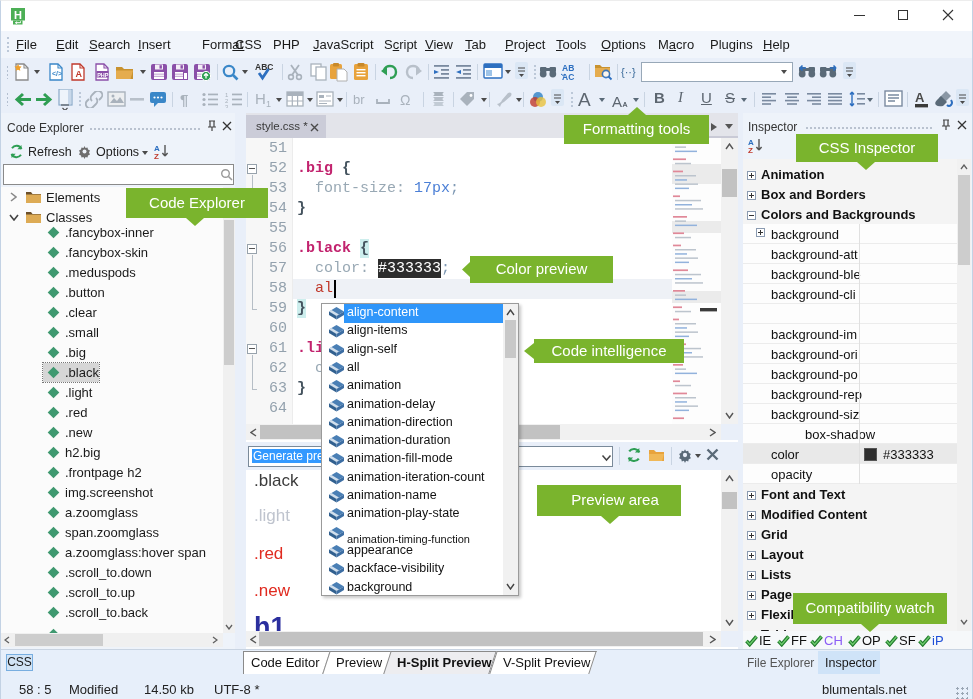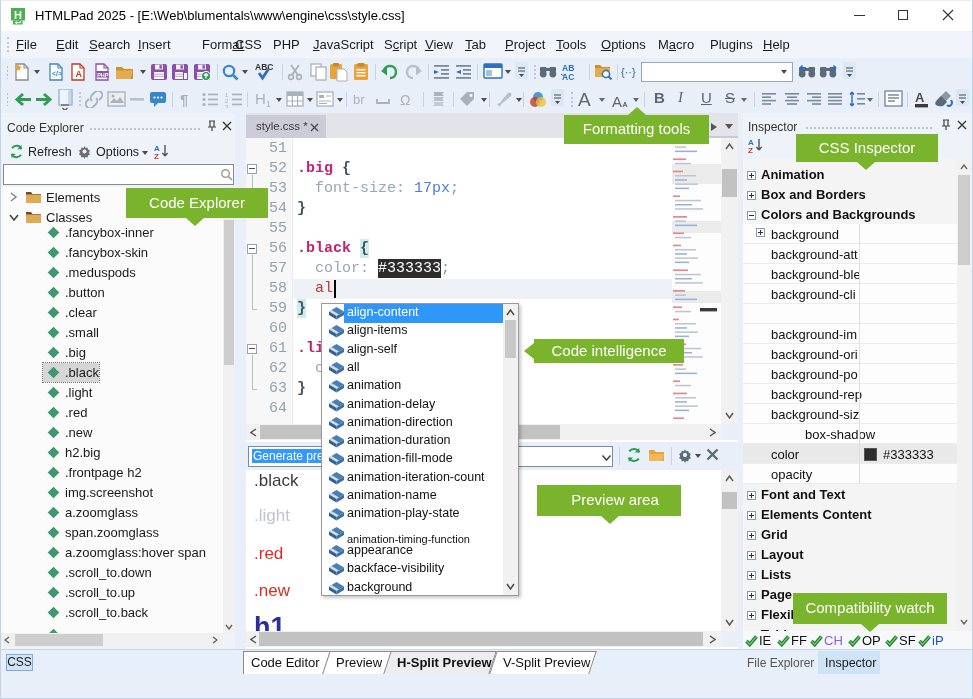--- a/index.html
+++ b/index.html
@@ -19,21 +19,20 @@
 <div id="win">
 
 <div class="abs" style="left:0;top:0;width:971px;height:30px;background:#ffffff;">
 
   <svg class="abs" style="left:9px;top:6px;" width="16" height="18" viewBox="0 0 16 18">
     <rect x="1" y="1" width="14" height="12.5" fill="#4caf55"></rect>
     <rect x="3" y="13.5" width="9.5" height="4" fill="#4caf55"></rect>
     <text x="8" y="11.5" font-family="Liberation Sans" font-size="11" font-weight="bold" fill="#fff" text-anchor="middle">H</text>
     <path d="M5.5 15.7 h5 v-1.4 M5.5 15.7 l1.6 -1 M5.5 15.7 l1.6 1" stroke="#fff" stroke-width="1" fill="none"></path>
   </svg>
-  <div class="abs" style="left:34px;top:7px;font-size:13px;color:#000;">HTMLPad 2025  - [E:\Web\blumentals\www\engine\css\style.css]</div>
 
   <div class="abs" style="left:853px;top:14px;width:11px;height:1px;background:#333;"></div>
   <div class="abs" style="left:897px;top:9px;width:10px;height:10px;border:1px solid #333;"></div>
   <svg class="abs" style="left:941px;top:8px;" width="12" height="12" viewBox="0 0 12 12">
         <path d="M1 1 L11 11 M11 1 L1 11" stroke="#333" stroke-width="1.1"></path>
       </svg>
 </div>
 
 <div class="abs" style="left:0;top:30px;width:971px;height:27px;background:#f1f5fb;font-size:13px;">
   <div class="dsep" style="left:6px;top:6px;height:15px;"></div>
@@ -836,21 +835,21 @@
         <div class="abs" style="left:0;top:305px;width:214px;height:20px;background:#fdfdfd;border-bottom:1px solid #ececec;"></div>
         <span class="abs" style="left:28px;top:308px;color:#111;">opacity</span>
         <div class="abs" style="left:116px;top:65px;width:1px;height:260px;background:#e0e0e0;"></div>
         <div class="abs" style="left:4px;top:332px;width:9px;height:9px;border:1px solid #8a9ab0;background:#fff;"></div>
         <div class="abs" style="left:6px;top:336px;width:5px;height:1px;background:#333;"></div>
         <div class="abs" style="left:8px;top:334px;width:1px;height:5px;background:#333;"></div>
         <span class="abs" style="left:18px;top:328px;font-weight:bold;color:#111;">Font and Text</span>
         <div class="abs" style="left:4px;top:352px;width:9px;height:9px;border:1px solid #8a9ab0;background:#fff;"></div>
         <div class="abs" style="left:6px;top:356px;width:5px;height:1px;background:#333;"></div>
         <div class="abs" style="left:8px;top:354px;width:1px;height:5px;background:#333;"></div>
-        <span class="abs" style="left:18px;top:348px;font-weight:bold;color:#111;">Elements Content</span>
+        <span class="abs" style="left:18px;top:348px;font-weight:bold;color:#111;">Modified Content</span>
         <div class="abs" style="left:4px;top:372px;width:9px;height:9px;border:1px solid #8a9ab0;background:#fff;"></div>
         <div class="abs" style="left:6px;top:376px;width:5px;height:1px;background:#333;"></div>
         <div class="abs" style="left:8px;top:374px;width:1px;height:5px;background:#333;"></div>
         <span class="abs" style="left:18px;top:368px;font-weight:bold;color:#111;">Grid</span>
         <div class="abs" style="left:4px;top:392px;width:9px;height:9px;border:1px solid #8a9ab0;background:#fff;"></div>
         <div class="abs" style="left:6px;top:396px;width:5px;height:1px;background:#333;"></div>
         <div class="abs" style="left:8px;top:394px;width:1px;height:5px;background:#333;"></div>
         <span class="abs" style="left:18px;top:388px;font-weight:bold;color:#111;">Layout</span>
         <div class="abs" style="left:4px;top:412px;width:9px;height:9px;border:1px solid #8a9ab0;background:#fff;"></div>
         <div class="abs" style="left:6px;top:416px;width:5px;height:1px;background:#333;"></div>
@@ -928,20 +927,28 @@
         <span class="abs" style="left:396px;top:5px;font-size:13px;font-weight:bold;color:#111;">H-Split Preview</span>
         <div class="abs" style="left:492px;top:1px;width:100px;height:23px;background:#fff;border:1px solid #8a8a8a;border-bottom:none;transform:skewX(-18deg);"></div>
         <span class="abs" style="left:502px;top:5px;font-size:13px;color:#111;">V-Split Preview</span>
       </div>
 
   <span class="abs" style="left:746px;top:6px;font-size:12px;color:#555;">File Explorer</span>
   <div class="abs" style="left:817px;top:1px;width:62px;height:23px;background:#cfe3f8;"></div>
   <span class="abs" style="left:824px;top:6px;font-size:12.5px;color:#1a1a1a;">Inspector</span>
 </div>
 
+<div class="abs" style="left:0;top:673px;width:971px;height:25px;background:#e7effa;font-size:13px;color:#222;">
+  <span class="abs" style="left:18px;top:8px;">58 : 5</span>
+  <span class="abs" style="left:68px;top:8px;">Modified</span>
+  <span class="abs" style="left:143px;top:8px;">14.50 kb</span>
+  <span class="abs" style="left:213px;top:8px;">UTF-8 *</span>
+  <span class="abs" style="left:821px;top:8px;">blumentals.net</span>
+  <div class="abs" style="left:954px;top:12px;width:13px;height:13px;background-image:radial-gradient(circle, #9aa6b4 1.2px, transparent 1.3px);background-size:5px 5px;"></div>
+</div>
 
 <div id="popup" class="abs" style="left:320px;top:302px;width:198px;height:293px;background:#fff;border:1px solid #9a9a9a;z-index:50;box-shadow:2px 2px 3px rgba(0,0,0,0.22);">
       <div class="abs" style="left:22px;top:0;width:159px;height:19px;background:#2f96fa;"></div>
       <svg class="abs" style="left:6px;top:2px" width="17" height="14" viewBox="0 0 17 14">
         <path d="M1 5.5 L8.5 1 L16 5.5 L8.5 10 z" fill="#4a7fb5"></path>
         <path d="M3.5 4 L11 8.5 L8.5 10 L1 5.5 z" fill="#fff" opacity="0.75"></path>
         <path d="M1 5.5 L8.5 10 L8.5 13.5 L1 9 z" fill="#31608f"></path>
         <path d="M16 5.5 L8.5 10 L8.5 13.5 L16 9 z" fill="#3d6ea3"></path>
       </svg>
       <span class="abs" style="left:25px;top:1px;font-size:12.5px;color:#fff;">align-content</span>
@@ -1066,20 +1073,26 @@
   <svg class="abs" style="left:64px;top:-8px;" width="18" height="8">
         <path d="M0 8 L9 0 L18 8 z" fill="#7ab42d"></path>
       </svg>
 </div>
 <div class="callout" style="left:125px;top:187px;width:142px;height:30px;">
   <div class="txt" style="top:6px;">Code Explorer</div>
   <svg class="abs" style="left:60px;top:30px;" width="18" height="8">
         <path d="M0 0 L18 0 L9 8 z" fill="#7ab42d"></path>
       </svg>
 </div>
+<div class="callout" style="left:469px;top:255px;width:143px;height:27px;">
+  <div class="txt" style="top:4px;">Color preview</div>
+  <svg class="abs" style="left:-8px;top:6px;" width="8" height="15">
+        <path d="M8 0 L0 7.5 L8 15 z" fill="#7ab42d"></path>
+      </svg>
+</div>
 <div class="callout" style="left:533px;top:338px;width:150px;height:24px;">
   <div class="txt" style="top:3px;">Code intelligence</div>
   <svg class="abs" style="left:-10px;top:4px;" width="10" height="16">
         <path d="M10 0 L0 8 L10 16 z" fill="#7ab42d"></path>
       </svg>
 </div>
 <div class="callout" style="left:536px;top:484px;width:144px;height:31px;">
   <div class="txt" style="top:6px;margin-left:12px;">Preview area</div>
   <svg class="abs" style="left:64px;top:31px;" width="18" height="8">
         <path d="M0 0 L18 0 L9 8 z" fill="#7ab42d"></path>

